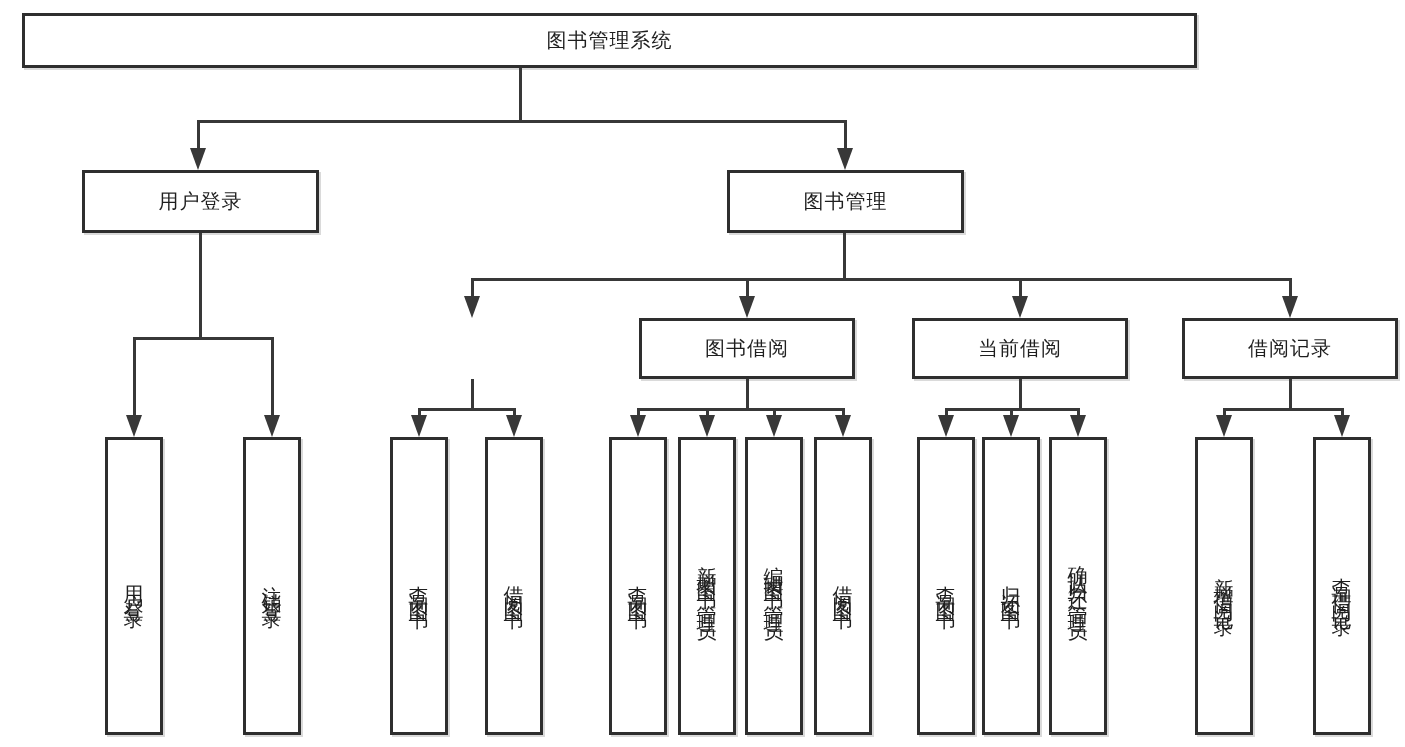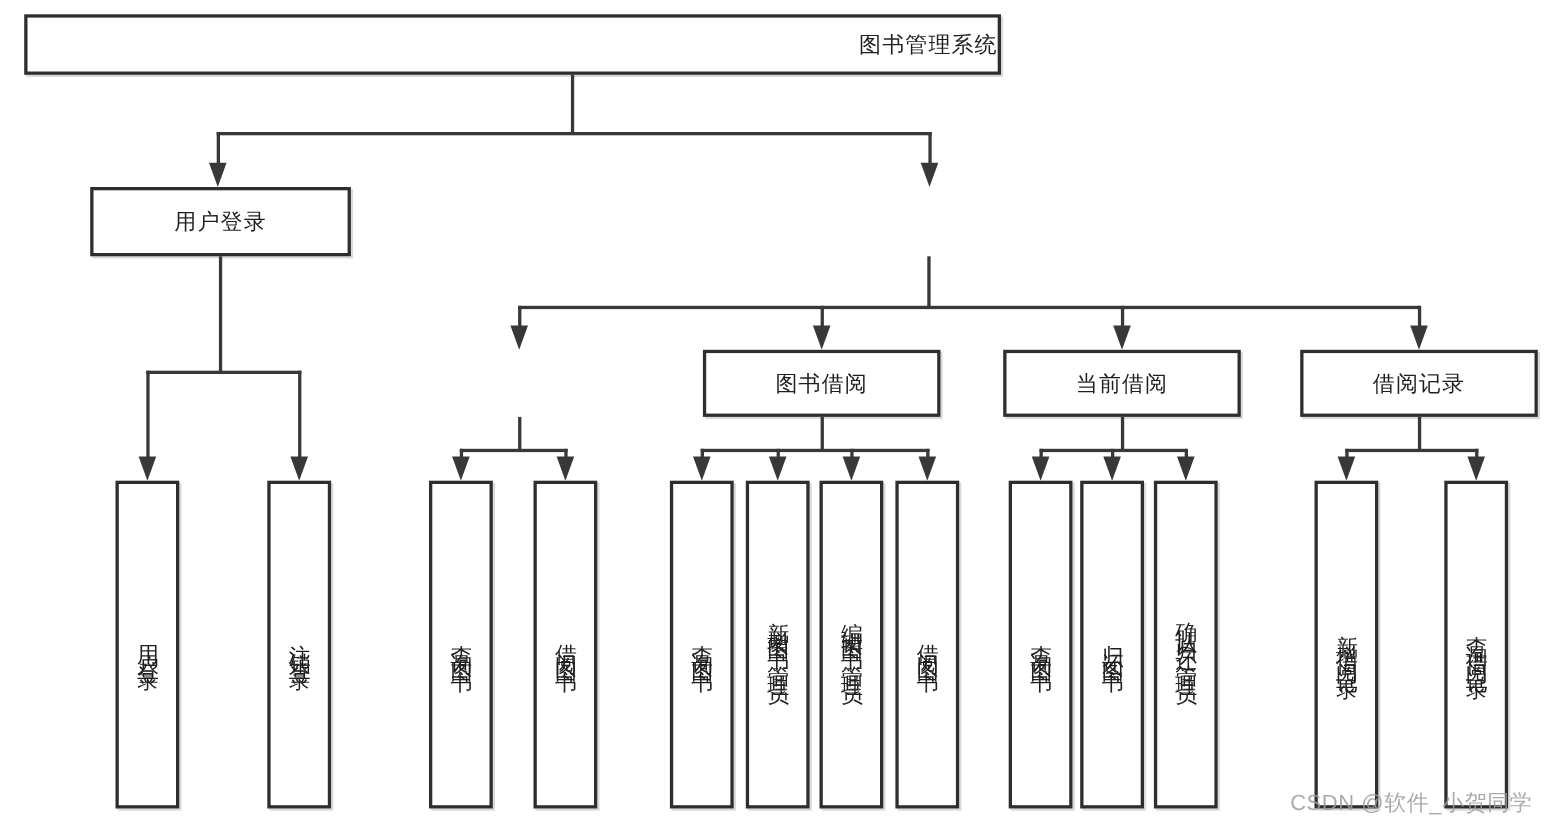--- a/index.html
+++ b/index.html
@@ -75,33 +75,36 @@
     letter-spacing: 0.5px;
     z-index: 5;
     white-space: nowrap;
   }
 </style>
 </head>
 <body>
 
 <div id="canvas">
 
-  <div class="node" style="left:22px; top:13px; width:888px; height:55px;justify-content:flex-end;">
+  <div class="node" style="left:22px; top:13px; width:1175px; height:55px;">
     <span class="lbl">图书管理系统</span>
   </div>
 
   <div class="vl" style="left:519px; top:68px; height:54px;"></div>
   <div class="hl" style="left:197px; top:120px; width:650px;"></div>
   <div class="vl" style="left:197px; top:120px; height:34px;"></div>
   <div class="ah" style="left:190px; top:148px;"></div>
   <div class="vl" style="left:844px; top:120px; height:34px;"></div>
   <div class="ah" style="left:837px; top:148px;"></div>
 
   <div class="node" style="left:82px; top:170px; width:237px; height:63px;">
     <span class="lbl">用户登录</span>
+  </div>
+  <div class="node" style="left:727px; top:170px; width:237px; height:63px;">
+    <span class="lbl">图书管理</span>
   </div>
 
   <div class="vl" style="left:199px; top:233px; height:106px;"></div>
   <div class="hl" style="left:133px; top:337px; width:141px;"></div>
   <div class="vl" style="left:133px; top:337px; height:84px;"></div>
   <div class="ah" style="left:126px; top:415px;"></div>
   <div class="vl" style="left:271px; top:337px; height:84px;"></div>
   <div class="ah" style="left:264px; top:415px;"></div>
 
   <div class="vl" style="left:843px; top:233px; height:47px;"></div>
@@ -192,15 +195,14 @@
   <div class="leaf" style="left:1049px;">
     <span class="vtxt">确认归还（管理员）</span>
   </div>
   <div class="leaf" style="left:1195px;">
     <span class="vtxt">新增借阅记录</span>
   </div>
   <div class="leaf" style="left:1313px;">
     <span class="vtxt">查询借阅记录</span>
   </div>
 
-  <div id="watermark">CSDN @软件_小贺同学</div>
 
 </div>
 
 </body></html>

